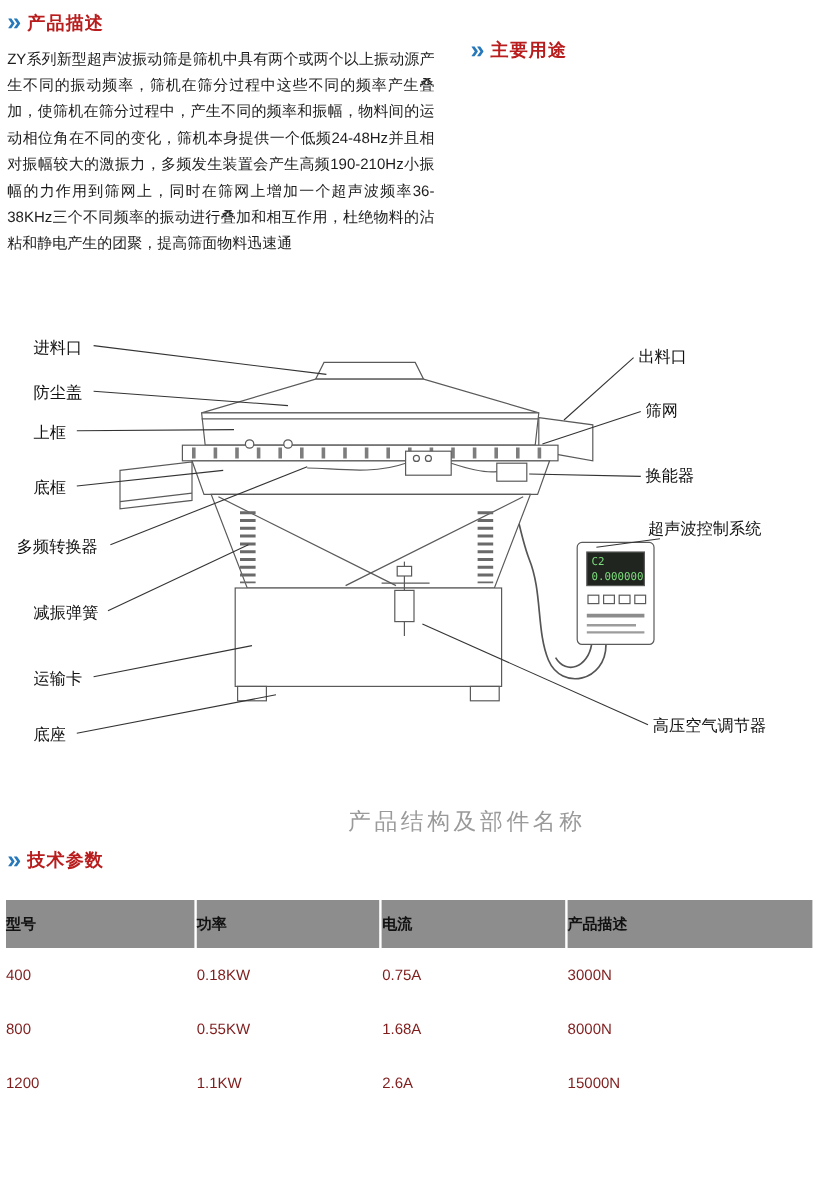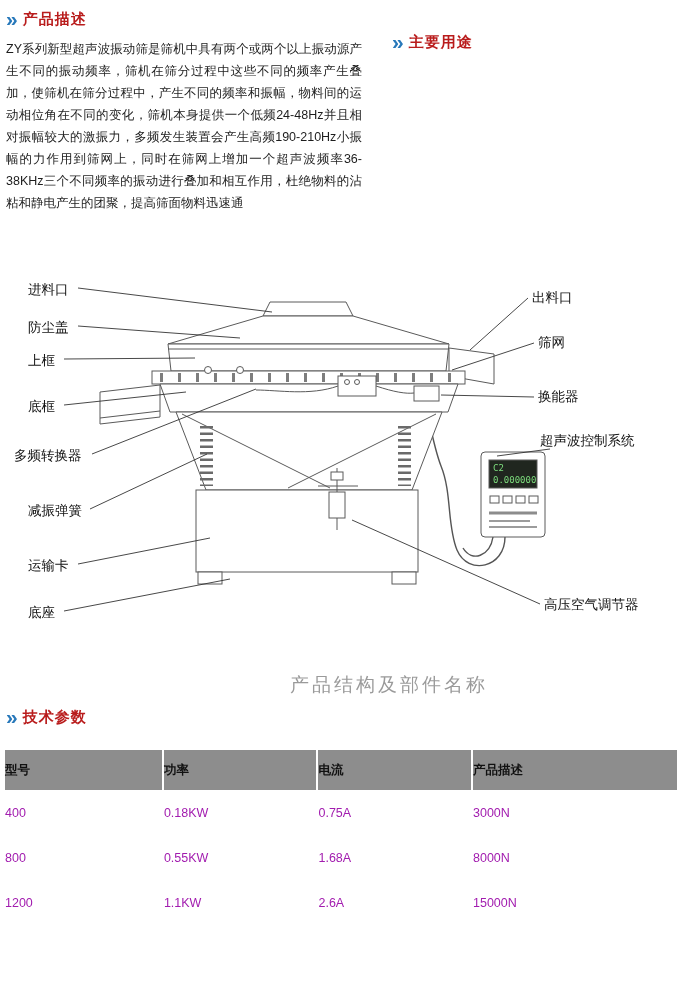--- a/index.html
+++ b/index.html
@@ -43,21 +43,21 @@
     border-collapse:collapse; text-align:left; table-layout:fixed;
   }
   .param-table col.c1 { width:23.5%; } .param-table col.c2 { width:23%; }
   .param-table col.c3 { width:23%; }  .param-table col.c4 { width:30.5%; }
   .param-table th {
     background:#8d8d8d; color:#111; font-weight:bold; font-size:12.5px;
     height:40px; border-right:2px solid #fff;
   }
   .param-table th:last-child { border-right:none; }
   .param-table td {
-    height:45px; font-size:12.5px; color:#a21caf; border-right:2px solid #fff;
+    height:45px; font-size:12.5px; color:#7f1d1d; border-right:2px solid #fff;
   }
   .param-table td:last-child { border-right:none; }
   .param-table tr.alt { background:#c9c9c9; }
 
   svg text { font-family:"Liberation Sans","DejaVu Sans",sans-serif; }
 </style>
 </head>
 <body>
 
 <div class="page">

